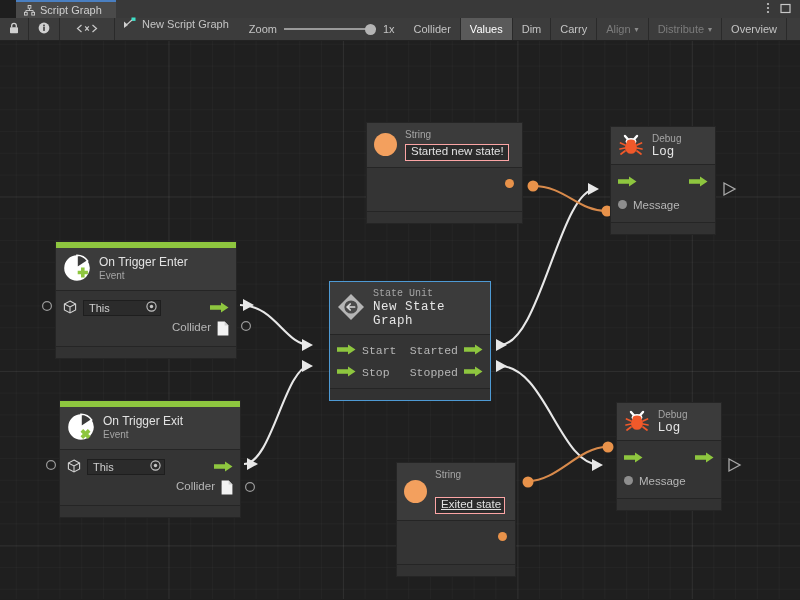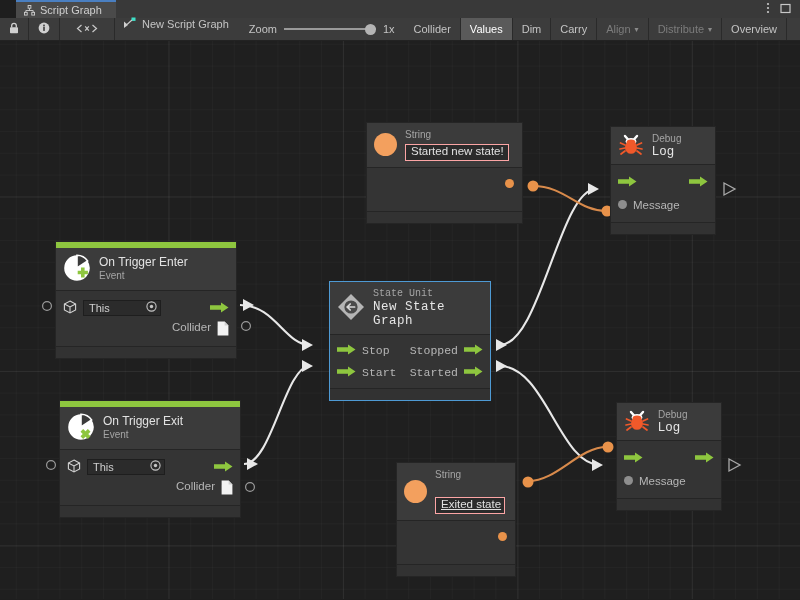--- a/index.html
+++ b/index.html
@@ -512,42 +512,42 @@
         </span>
       </div>
       <div class="node-body" style="padding-top:6px; padding-bottom:6px;">
         <div class="row">
           <span class="row-left">
             <span>
               <svg width="19" height="11" viewBox="0 0 19 11">
                 <path d="M0 3.3 H11 V0.5 L18.5 5.5 L11 10.5 V7.7 H0 Z" fill="#8ec63f"></path>
               </svg>
             </span>
+            <span class="port-label">Start</span>
+          </span>
+          <span class="row-right">
+            <span class="port-label">Started</span>
+            <span>
+              <svg width="19" height="11" viewBox="0 0 19 11">
+                <path d="M0 3.3 H11 V0.5 L18.5 5.5 L11 10.5 V7.7 H0 Z" fill="#8ec63f"></path>
+              </svg>
+            </span>
+          </span>
+        </div>
+        <div class="row">
+          <span class="row-left">
+            <span>
+              <svg width="19" height="11" viewBox="0 0 19 11">
+                <path d="M0 3.3 H11 V0.5 L18.5 5.5 L11 10.5 V7.7 H0 Z" fill="#8ec63f"></path>
+              </svg>
+            </span>
             <span class="port-label">Stop</span>
           </span>
           <span class="row-right">
             <span class="port-label">Stopped</span>
-            <span>
-              <svg width="19" height="11" viewBox="0 0 19 11">
-                <path d="M0 3.3 H11 V0.5 L18.5 5.5 L11 10.5 V7.7 H0 Z" fill="#8ec63f"></path>
-              </svg>
-            </span>
-          </span>
-        </div>
-        <div class="row">
-          <span class="row-left">
-            <span>
-              <svg width="19" height="11" viewBox="0 0 19 11">
-                <path d="M0 3.3 H11 V0.5 L18.5 5.5 L11 10.5 V7.7 H0 Z" fill="#8ec63f"></path>
-              </svg>
-            </span>
-            <span class="port-label">Start</span>
-          </span>
-          <span class="row-right">
-            <span class="port-label">Started</span>
             <span>
               <svg width="19" height="11" viewBox="0 0 19 11">
                 <path d="M0 3.3 H11 V0.5 L18.5 5.5 L11 10.5 V7.7 H0 Z" fill="#8ec63f"></path>
               </svg>
             </span>
           </span>
         </div>
       </div>
       <div class="node-foot"></div>
     </div>

